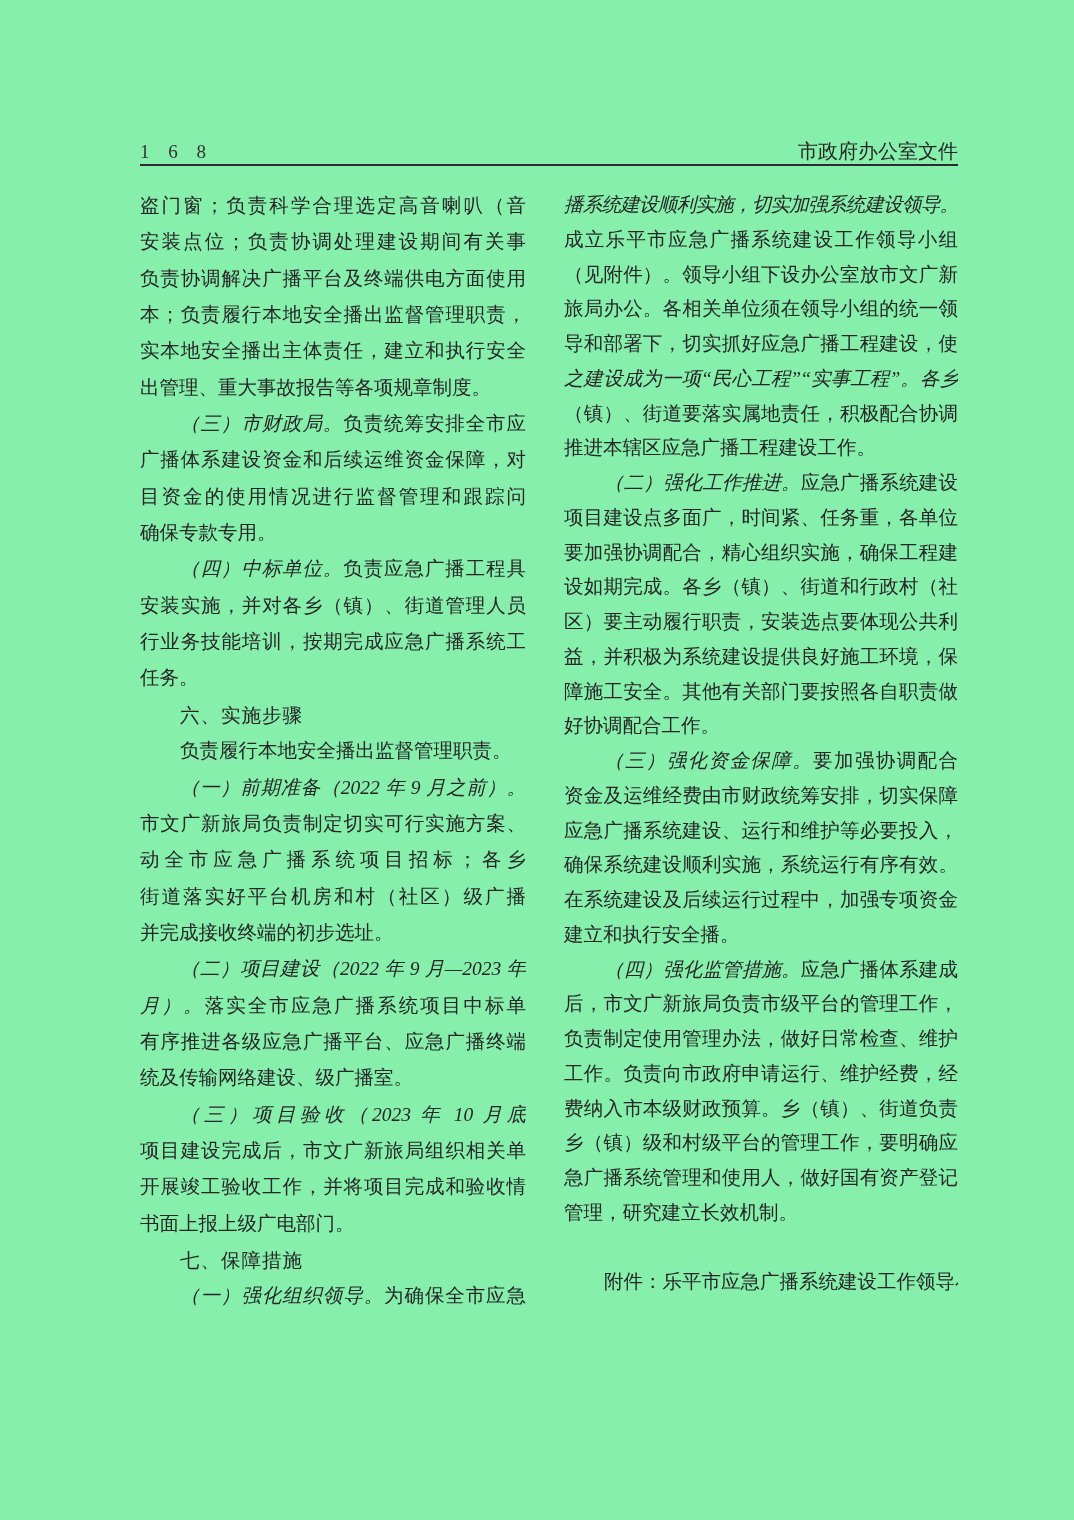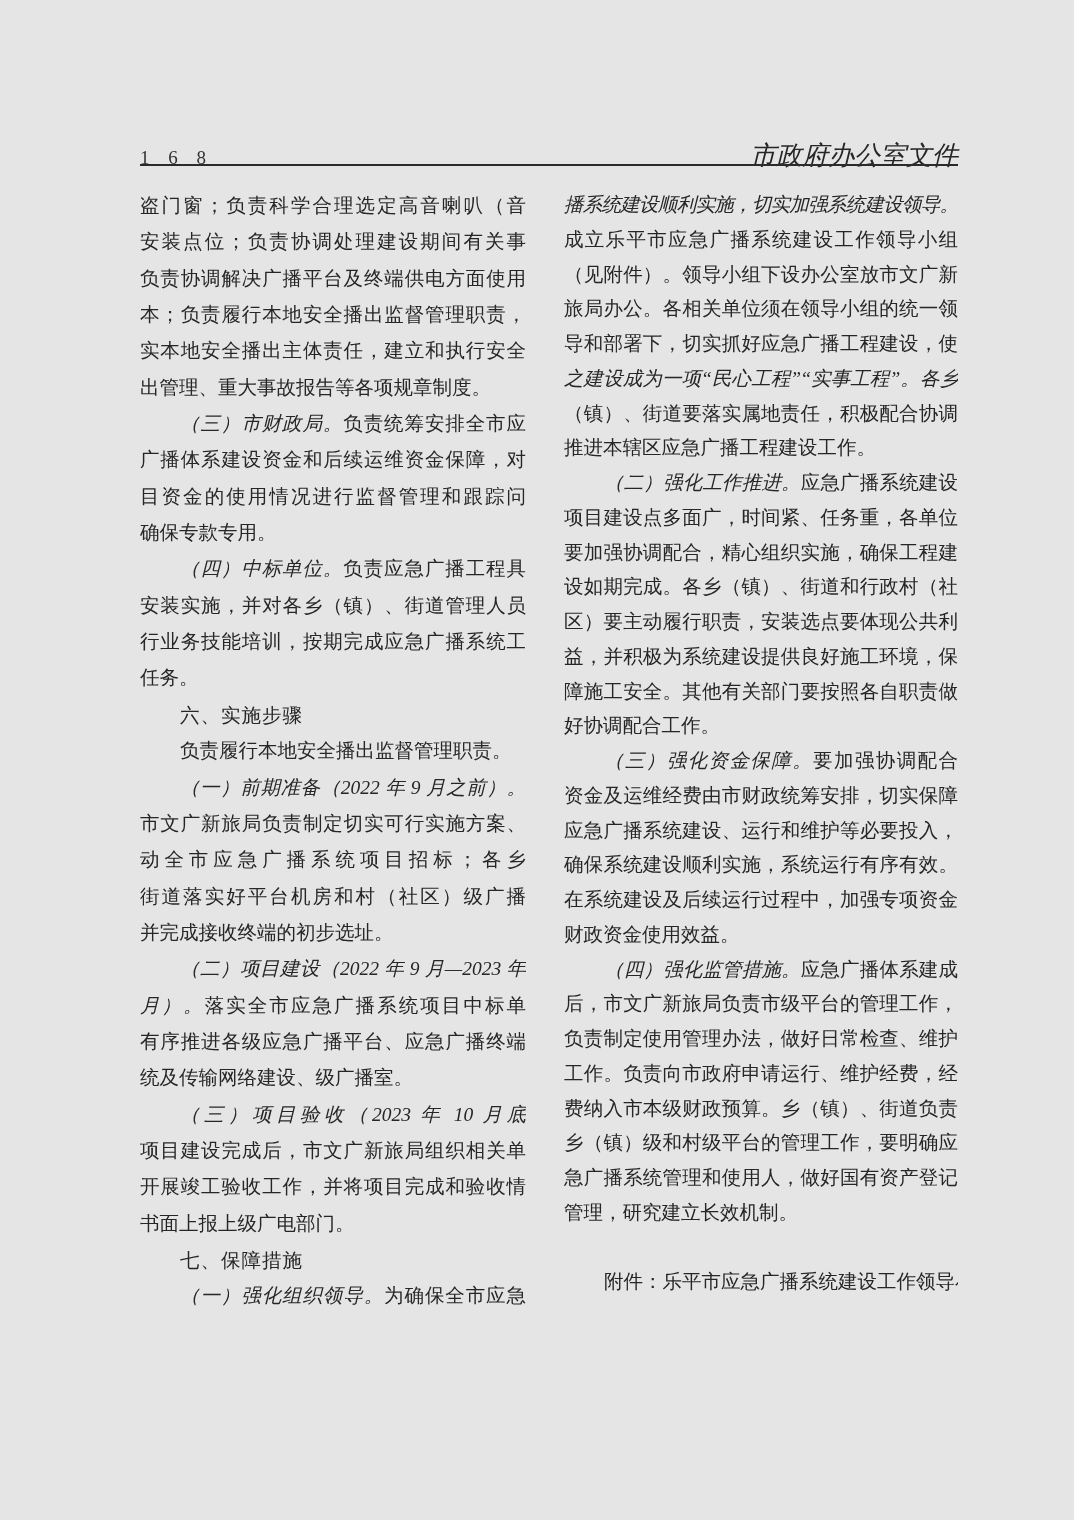--- a/index.html
+++ b/index.html
@@ -1,26 +1,26 @@
 <!DOCTYPE html>
 <html><head>
 <meta charset="utf-8">
 <style>
   html,body { margin:0; padding:0; background:#ffffff; }
   .page {
-    position:relative; width:1074px; height:1520px; background:#e5e5e5;
+    position:relative; width:1074px; height:1520px; background:#86efac;
     font-family:"Liberation Serif","DejaVu Serif",serif; color:#262626;
     overflow:hidden;
   }
   .page-header {
     position:absolute; left:140px; right:116px; top:138px;
     display:flex; justify-content:space-between; align-items:baseline;
   }
   .page-num { font-size:19px; letter-spacing:7px; color:#333333; }
-  .doc-label { font-size:26px; font-style:italic; color:#262626; }
+  .doc-label { font-size:20px; color:#262626; }
   .header-rule {
     position:absolute; left:140px; right:116px; top:164px; height:2px;
     background:#2b2b2b;
   }
   .doc-body {
     position:absolute; left:140px; right:116px; top:188px;
     display:flex; align-items:flex-start;
   }
   .col-left  { width:386px; margin-right:38px; }
   .col-right { width:394px; }
@@ -95,21 +95,21 @@
         <div class="line justify"><span>设如期完成。各乡（镇）、街道和行政村（社</span></div>
         <div class="line justify"><span>区）要主动履行职责，安装选点要体现公共利</span></div>
         <div class="line justify"><span>益，并积极为系统建设提供良好施工环境，保</span></div>
         <div class="line justify"><span>障施工安全。其他有关部门要按照各自职责做</span></div>
         <div class="line"><span>好协调配合工作。</span></div>
         <div class="line justify indent"><span class="lead">（三）强化资金保障。</span><span>要加强协调配合</span></div>
         <div class="line justify"><span>资金及运维经费由市财政统筹安排，切实保障</span></div>
         <div class="line justify"><span>应急广播系统建设、运行和维护等必要投入，</span></div>
         <div class="line justify"><span>确保系统建设顺利实施，系统运行有序有效。</span></div>
         <div class="line justify"><span>在系统建设及后续运行过程中，加强专项资金</span></div>
-        <div class="line"><span>财政资金使用效益。</span></div>
+        <div class="line"><span>建立和执行安全播。</span></div>
         <div class="line justify indent"><span class="lead">（四）强化监管措施。</span><span>应急广播体系建成</span></div>
         <div class="line justify"><span>后，市文广新旅局负责市级平台的管理工作，</span></div>
         <div class="line justify"><span>负责制定使用管理办法，做好日常检查、维护</span></div>
         <div class="line justify"><span>工作。负责向市政府申请运行、维护经费，经</span></div>
         <div class="line justify"><span>费纳入市本级财政预算。乡（镇）、街道负责</span></div>
         <div class="line justify"><span>乡（镇）级和村级平台的管理工作，要明确应</span></div>
         <div class="line justify"><span>急广播系统管理和使用人，做好国有资产登记</span></div>
         <div class="line"><span>管理，研究建立长效机制。</span></div>
         <div class="line blank"></div>
         <div class="line indent"><span>附件：乐平市应急广播系统建设工作领导小组</span></div>

